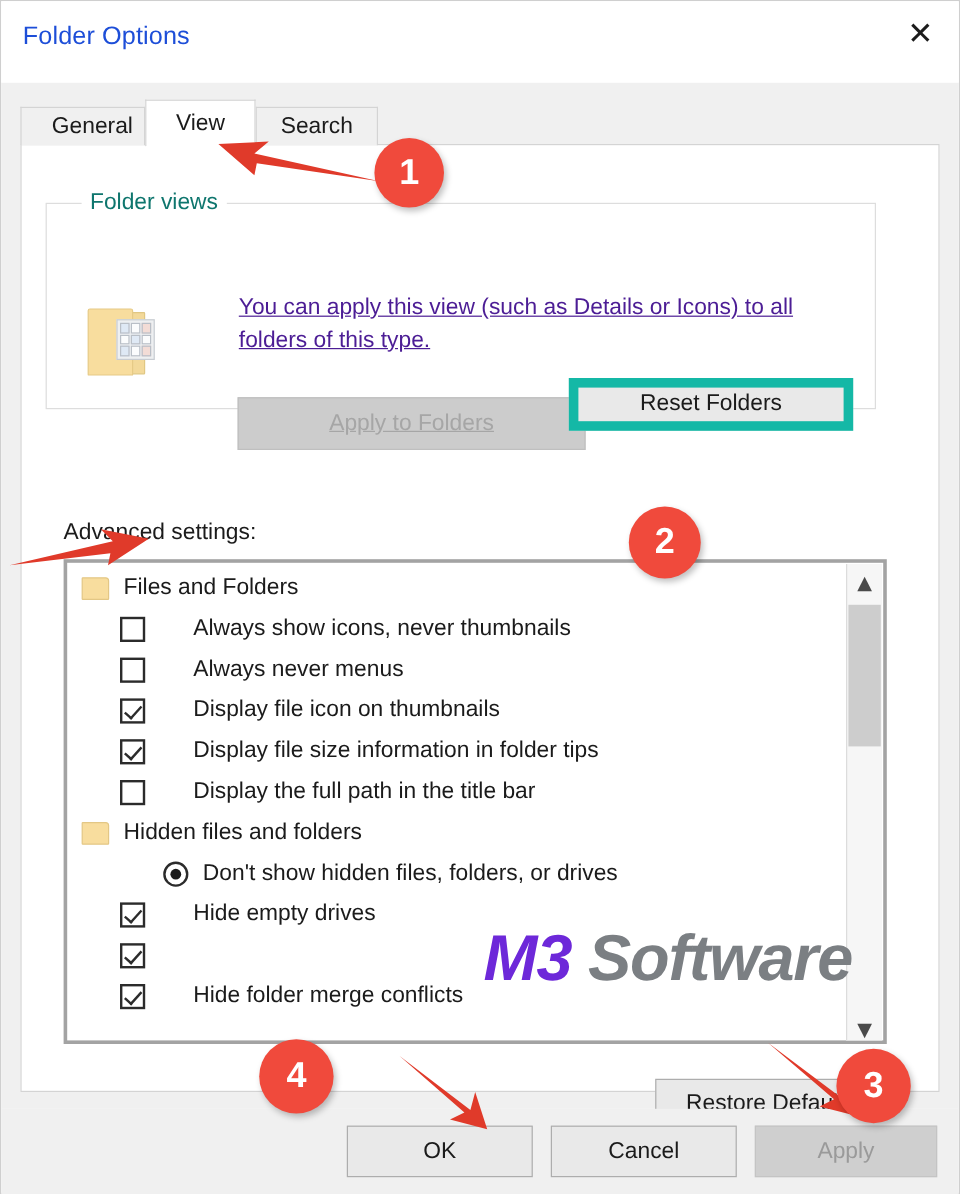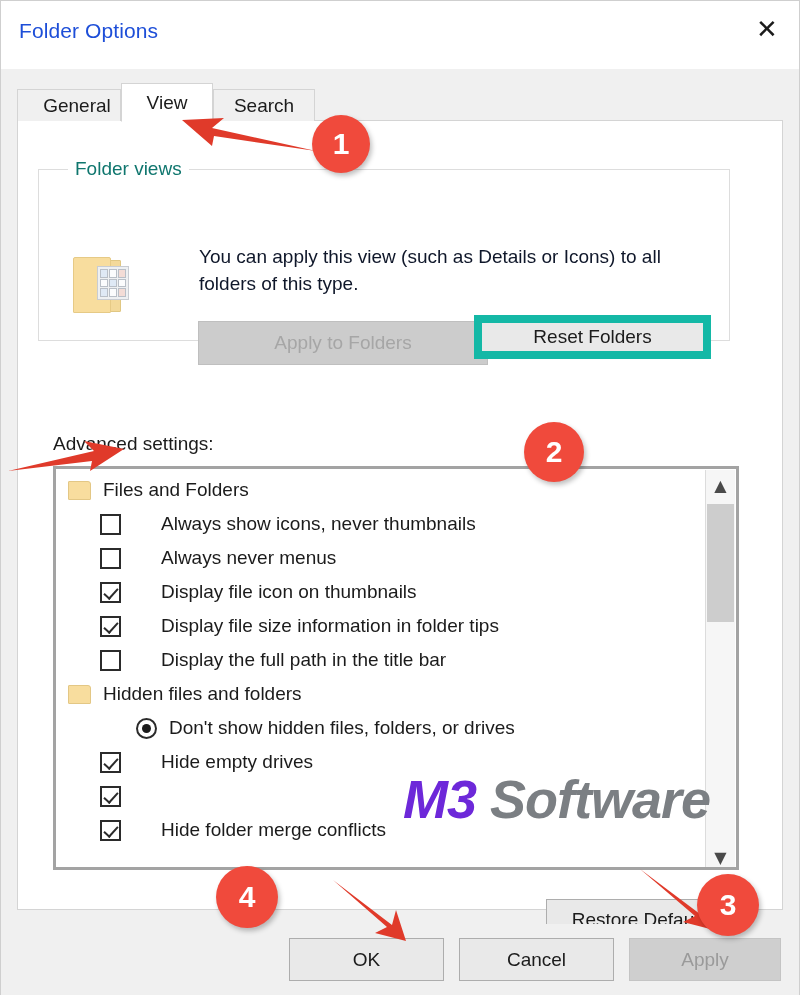--- a/index.html
+++ b/index.html
@@ -184,22 +184,23 @@
   }
   .fv-cell.b { background: #dfe9f5; }
   .fv-cell.r { background: #f3dcd6; }
 
   .fv-text {
     position: absolute;
     left: 198px;
     top: 175px;
     width: 520px;
     font-size: 19px;
-    color: #0f172a;
+    color: #4c1d95;
     line-height: 1.42;
+    text-decoration: underline;
   }
 
   
   .btn {
     background: #d0d0d0;
     border: 1px solid #adadad;
     box-sizing: border-box;
     display: flex;
     align-items: center;
     justify-content: center;
@@ -212,22 +213,22 @@
     color: #a6a6a6;
     background: #cccccc;
     border-color: #bfbfbf;
     cursor: default;
   }
   .btn.focused {
     background: #e6e6e6;
     border: 8px solid #14b8a6;
   }
   #btn-apply-folders {
-    left: 197px; top: 252px;
-    width: 290px; height: 44px;
+    left: 197px; top: 262px;
+    width: 290px; height: 44px; text-decoration: underline;
   }
   #btn-reset-folders {
     left: 473px; top: 246px;
     width: 237px; height: 44px;
     background: #e9e9e9;
   }
 
   
   .adv-label {
     position: absolute;

